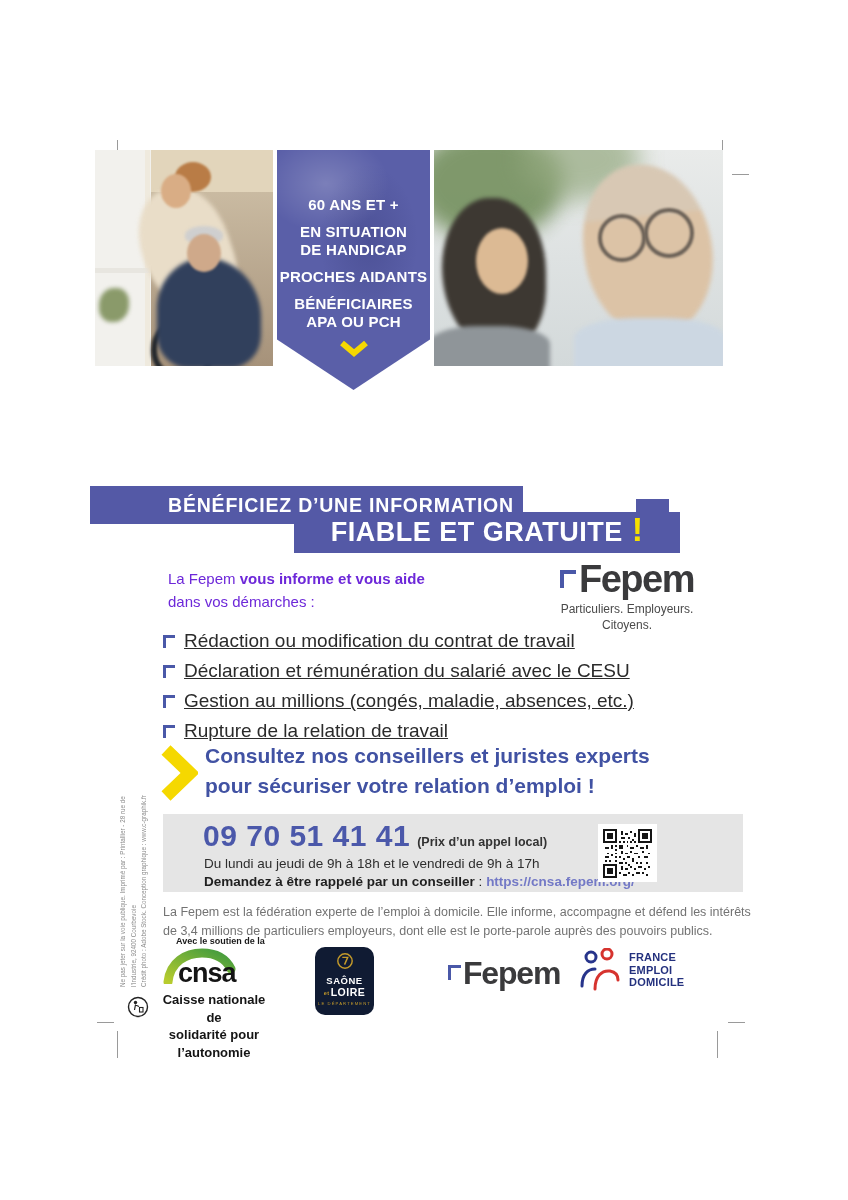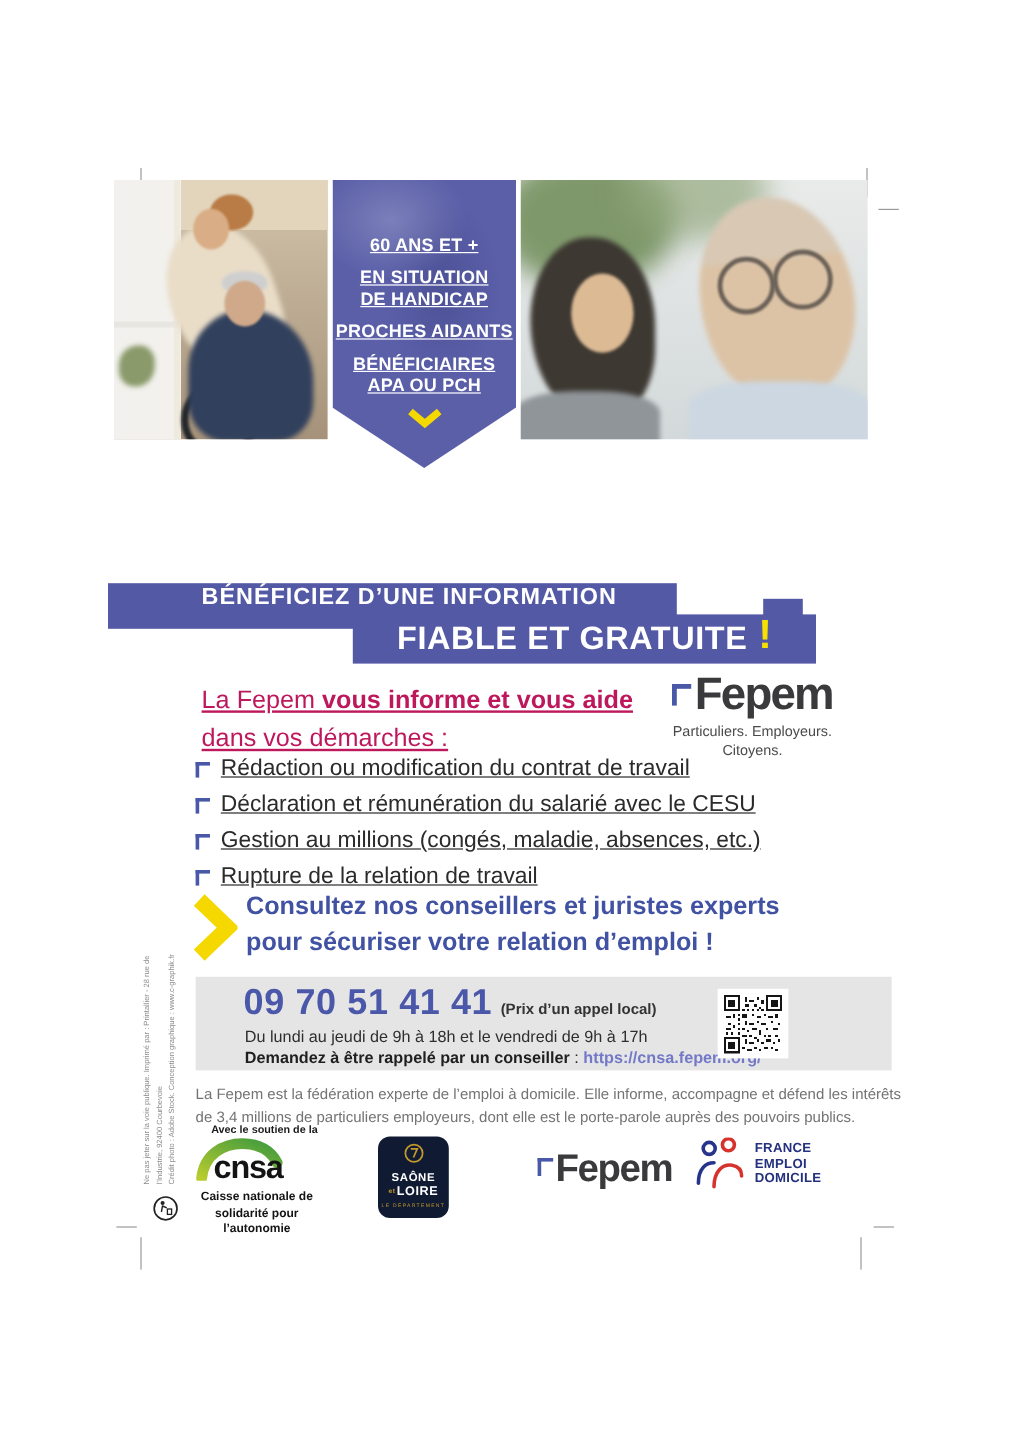--- a/index.html
+++ b/index.html
@@ -40,38 +40,38 @@
   .pr-woman-face{left:42px;top:78px;width:52px;height:66px;background:#dcba94;border-radius:50%;filter:blur(1.5px);}
   .pr-woman-body{left:-6px;top:176px;width:122px;height:46px;background:#8f9599;border-radius:40% 40% 0 0;filter:blur(2px);}
 
   
   .pentagon{position:absolute;left:277px;top:150px;width:153px;height:240px;background:#5a5fa8;
     clip-path:polygon(0 0,100% 0,100% 79%,50% 100%,0 79%);text-align:center;color:#fff;z-index:3;}
   .pent-ghost{position:absolute;inset:0;
     background:radial-gradient(ellipse 90px 70px at 32% 14%,rgba(255,255,255,.20),rgba(255,255,255,0) 70%),
                radial-gradient(ellipse 70px 110px at 60% 38%,rgba(30,34,90,.22),rgba(30,34,90,0) 70%);}
   .audience{position:relative;padding-top:46px;}
-  .aud-item{font-weight:bold;font-size:15px;line-height:1.2;white-space:pre-line;margin-bottom:9px;letter-spacing:.2px;text-decoration:underline;}
+  .aud-item{font-weight:bold;font-size:15px;line-height:1.2;white-space:pre-line;margin-bottom:9px;letter-spacing:.2px;}
   .pent-chevron{position:absolute;left:50%;top:190px;transform:translateX(-50%);}
 
   
   .banner{position:absolute;left:90px;top:370px;width:654px;height:142px;background:#f6e000;z-index:1;}
   .headline{position:absolute;left:78px;top:14px;font-size:37px;font-weight:bold;color:#3f4b9d;
     line-height:1.25;white-space:pre-line;letter-spacing:-.3px;}
-  .band1{position:absolute;left:90px;top:486px;width:474px;height:38px;background:#5459a6;z-index:2;
-    display:flex;align-items:flex-start;padding-left:78px;box-sizing:border-box;}
+  .band1{position:absolute;left:90px;top:486px;width:433px;height:38px;background:#5459a6;z-index:2;
+    display:flex;align-items:center;padding-left:78px;box-sizing:border-box;}
   .band1 span{color:#fff;font-weight:bold;font-size:19.5px;letter-spacing:.8px;}
   .bump{position:absolute;left:636px;top:499px;width:33px;height:16px;background:#5459a6;z-index:2;}
   .band2{position:absolute;left:294px;top:512px;width:386px;height:41px;background:#5459a6;z-index:2;
     display:flex;align-items:center;justify-content:center;}
   .band2 .txt{color:#fff;font-weight:bold;font-size:27px;letter-spacing:.5px;}
   .band2 .mark{color:#f6e000;font-size:34px;font-weight:800;margin-left:9px;transform:translateY(-3px);}
 
   
-  .intro{position:absolute;left:168px;top:568px;font-size:21px;color:#be185d;line-height:1.5;text-decoration:underline;}
+  .intro{position:absolute;left:168px;top:568px;font-size:15px;color:#6d28d9;line-height:1.5;}
   .lead-bold{font-weight:bold;}
   .fepem-corner{display:inline-block;width:12px;height:14px;border-left:4px solid #4a58a8;border-top:4px solid #4a58a8;margin:10px 3px 0 0;}
   .fepem-lg{position:absolute;left:552px;top:560px;width:150px;text-align:center;}
   .fepem-word{display:inline-flex;align-items:flex-start;color:#3a3a3c;font-weight:bold;font-size:38px;letter-spacing:-1.5px;line-height:1;}
   .fepem-tag{margin-top:4px;font-size:12px;color:#4a4a4a;line-height:1.3;white-space:pre-line;}
 
   .services{position:absolute;left:163px;top:630px;list-style:none;margin:0;padding:0;}
   .services li{display:flex;align-items:flex-start;margin-bottom:8px;font-size:19px;color:#2b2b2b;text-decoration:underline;}
   .svc-corner{flex:0 0 auto;width:9px;height:10px;border-left:3px solid #4a58a8;border-top:3px solid #4a58a8;margin:5px 9px 0 0;}
 
@@ -89,21 +89,21 @@
   .callback .lbl{font-weight:bold;}
   .callback .url{color:#7379c6;font-weight:bold;cursor:pointer;}
   .qr{position:absolute;left:435px;top:10px;width:59px;height:58px;background:#fff;display:flex;align-items:center;justify-content:center;}
 
   
   .about{position:absolute;left:163px;top:903px;font-size:12.5px;color:#737373;line-height:1.55;white-space:pre-line;}
   .support{position:absolute;left:176px;top:936px;font-size:9px;font-weight:bold;color:#1a1a1a;}
   .cnsa{position:absolute;left:166px;top:948px;width:96px;height:60px;}
   .cnsa svg{position:absolute;left:-4px;top:0;}
   .cnsa-name{position:absolute;left:12px;top:10px;font-size:27px;font-weight:800;color:#141414;letter-spacing:-1px;}
-  .cnsa-tag{position:absolute;left:-8px;top:43px;width:112px;text-align:center;font-size:10px;font-weight:bold;color:#141414;line-height:1.35;white-space:pre-line;}
+  .cnsa-tag{position:absolute;left:-8px;top:43px;width:112px;text-align:center;font-size:13px;font-weight:bold;color:#141414;line-height:1.35;white-space:pre-line;}
   .dept{position:absolute;left:315px;top:947px;width:59px;height:68px;background:#101b33;border-radius:10px;color:#fff;text-align:center;padding-top:5px;box-sizing:border-box;}
   .dept-l1{font-size:9.5px;font-weight:800;letter-spacing:.5px;margin-top:1px;}
   .dept-row{font-size:10.5px;font-weight:800;letter-spacing:.5px;}
   .dept-et{color:#c49a2a;font-size:5.5px;vertical-align:middle;margin-right:1px;font-weight:bold;}
   .dept-sub{font-size:4.2px;color:#c49a2a;letter-spacing:1.1px;margin-top:3px;}
   .fepem-sm{position:absolute;left:448px;top:957px;display:flex;align-items:flex-start;color:#3a3a3c;font-weight:bold;font-size:32px;letter-spacing:-1.2px;line-height:1;}
   .fepem-sm .fepem-corner{width:10px;height:12px;border-width:3.5px;margin:8px 2px 0 0;}
   .fed{position:absolute;left:578px;top:948px;display:flex;align-items:center;gap:9px;}
   .fed-text{font-size:11px;font-weight:800;color:#24317e;line-height:1.18;white-space:pre-line;letter-spacing:.2px;}
 

